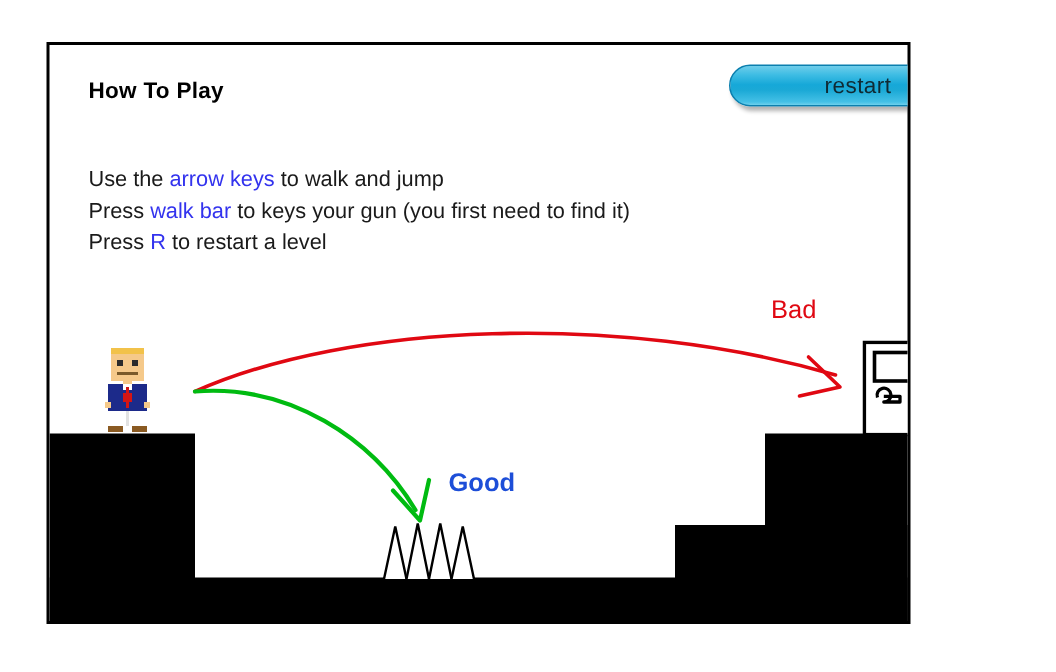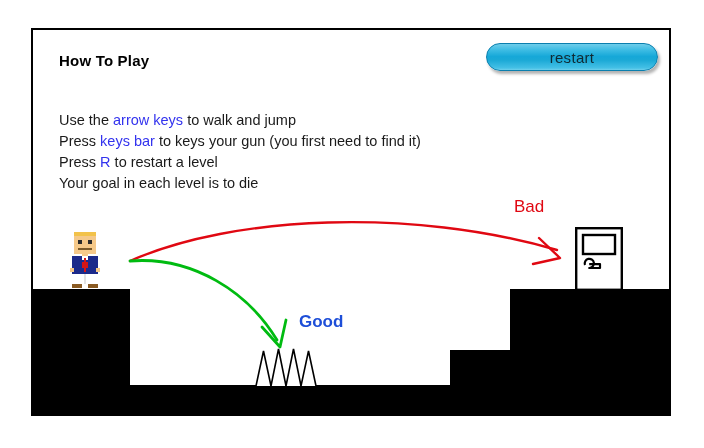--- a/index.html
+++ b/index.html
@@ -13,21 +13,21 @@
     font-family: "Liberation Sans", sans-serif;
     overflow: hidden;
     position: relative;
   }
 
   
   #game-frame {
     position: absolute;
     left: 31px;
     top: 28px;
-    width: 640px;
+    width: 576px;
     height: 388px;
     background: #ffffff;
     border: 2px solid #000000;
     box-sizing: border-box;
     overflow: hidden;
   }
 
   
   #help-title {
     position: absolute;
@@ -147,23 +147,22 @@
 </style>
 </head>
 <body>
 
 <div id="game-frame">
 
   <div id="help-title">How To Play</div>
 
   <div id="help-lines">
     <span class="ln"><span>Use the </span><span class="key">arrow keys</span><span> to walk and jump</span></span>
-    <span class="ln"><span>Press </span><span class="key">keys bar</span><span> to keys your gun (you first need to find it)</span></span>
+    <span class="ln"><span>Press </span><span class="key">walk bar</span><span> to keys your gun (you first need to find it)</span></span>
     <span class="ln"><span>Press </span><span class="key">R</span><span> to restart a level</span></span>
-    <span class="ln"><span>Your goal in each level is to die</span><span class="key"></span><span></span></span>
   </div>
 
   <div id="return-button">
     <span id="return-button-label">restart</span>
   </div>
 
   <div class="terrain" id="terrain-left"></div>
   <div class="terrain" id="terrain-bottom"></div>
   <div class="terrain" id="terrain-step"></div>
   <div class="terrain" id="terrain-right"></div>

